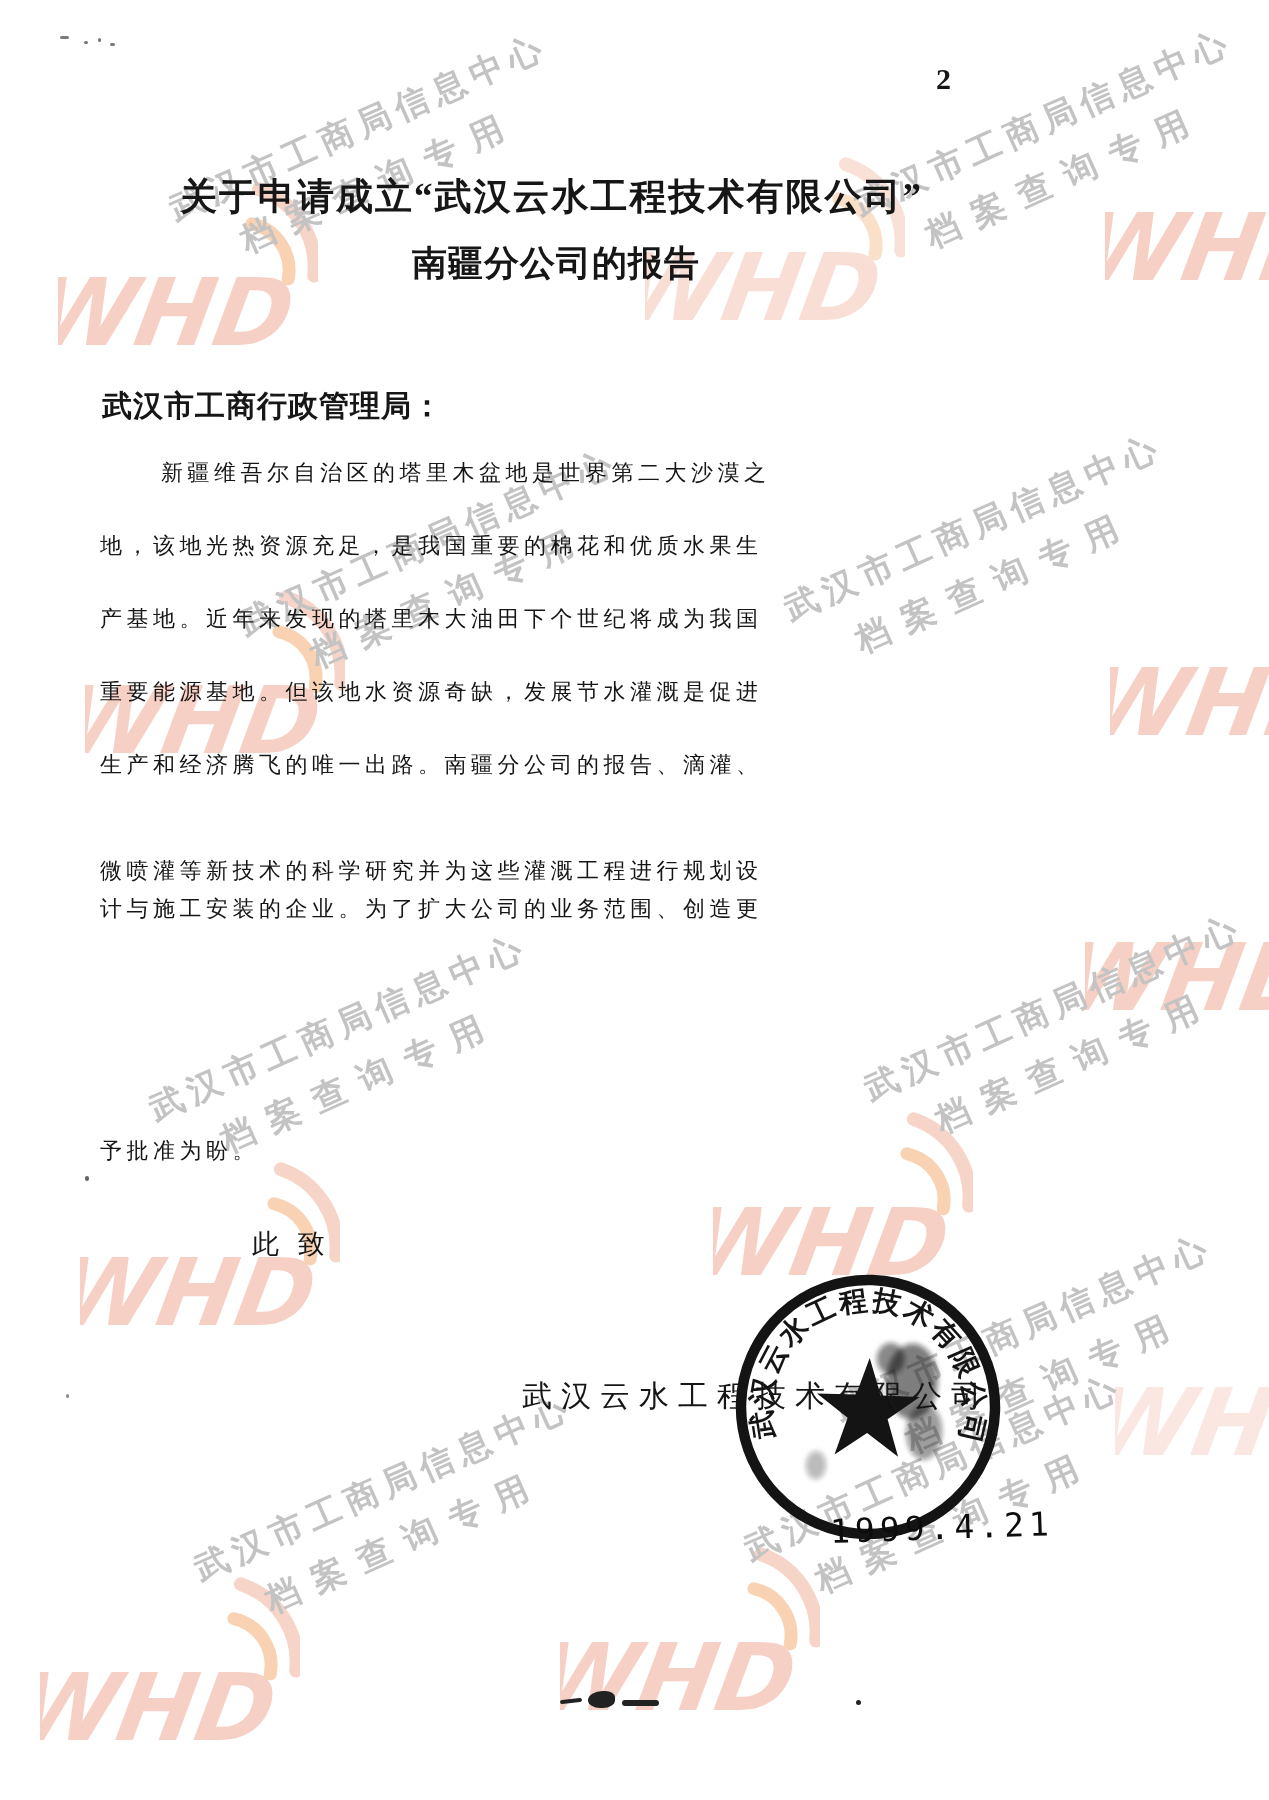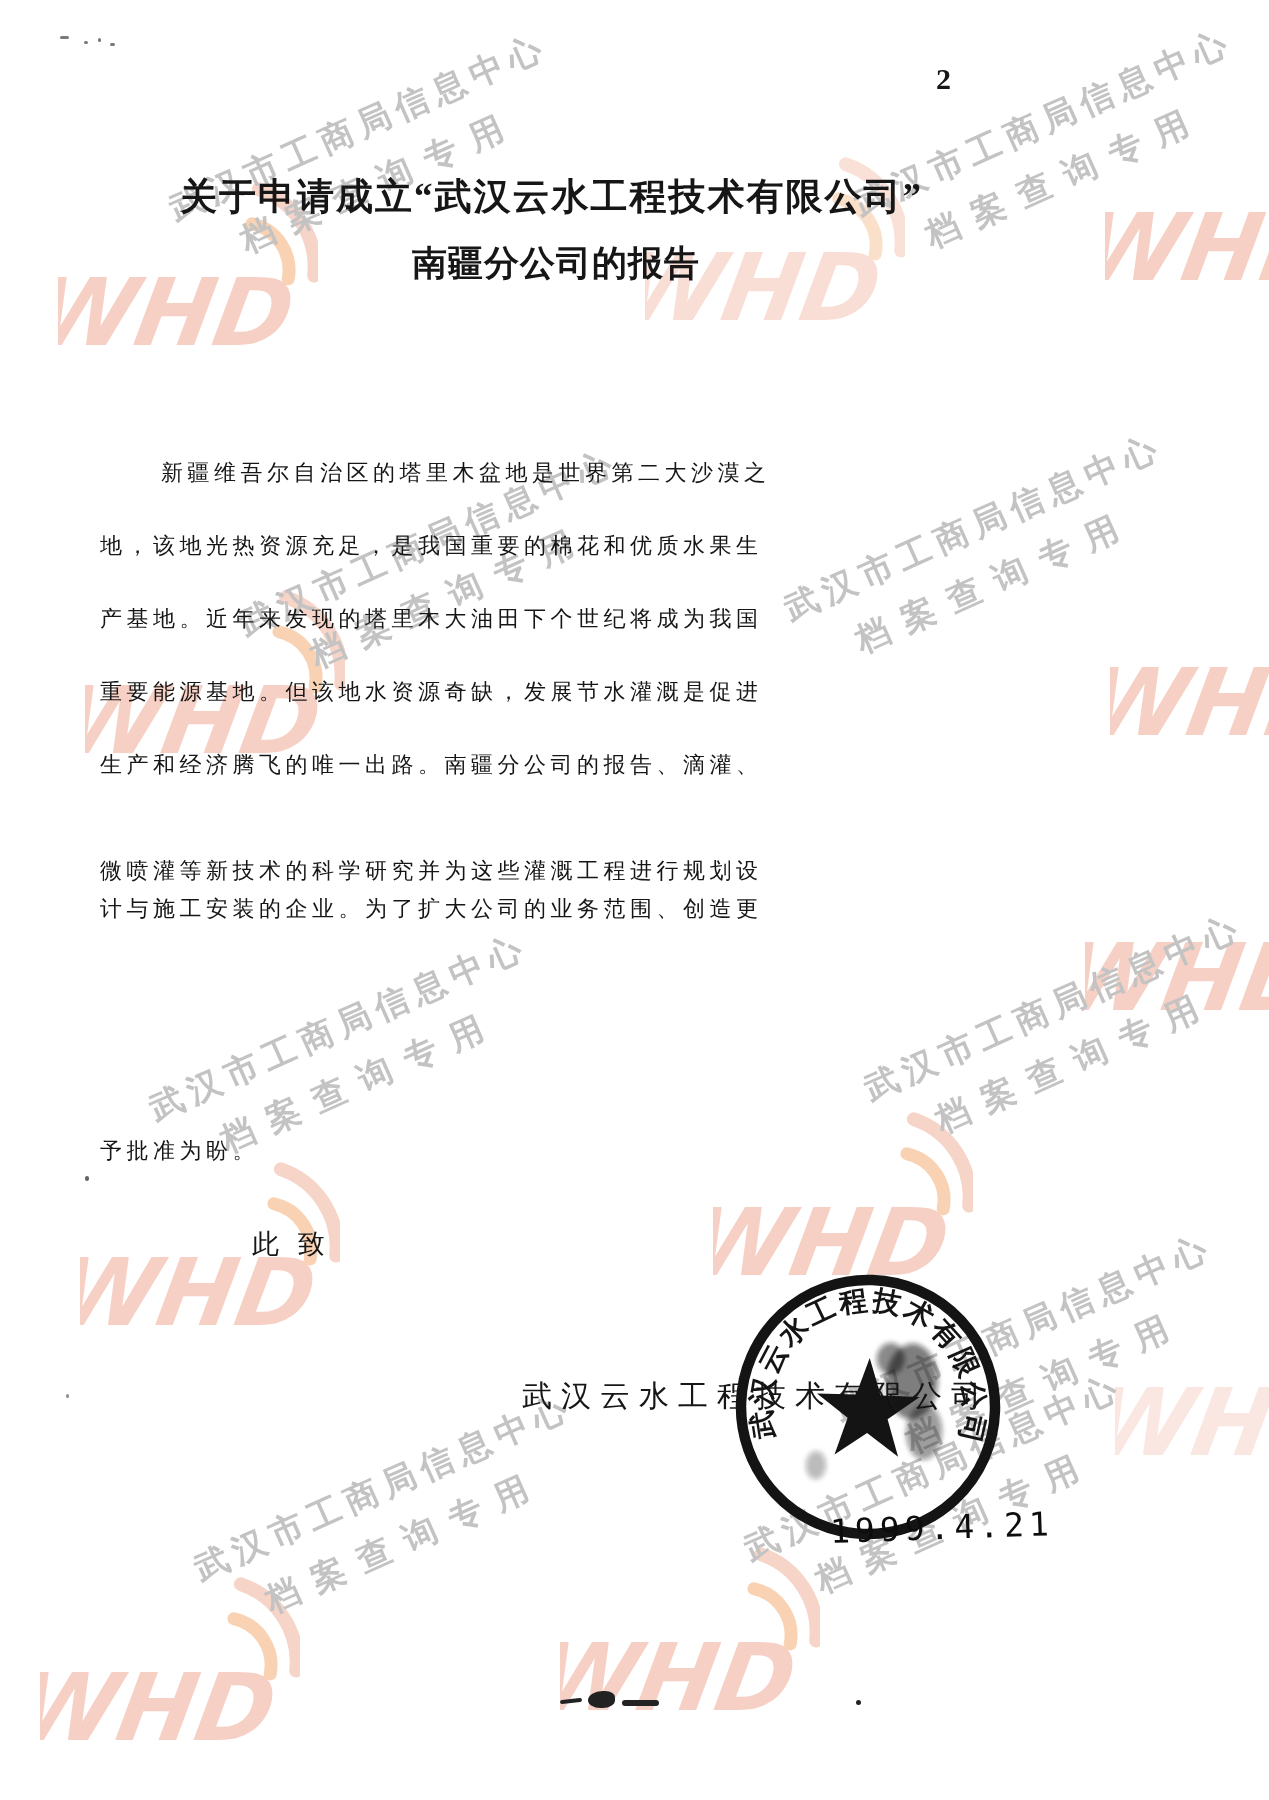--- a/index.html
+++ b/index.html
@@ -132,20 +132,21 @@
       <div class="wm-t2">档案查询专用</div>
     </div>
   </div>
 
   <div class="doc">
     <div class="page-number">2</div>
 
     <div class="title1">关于申请成立“武汉云水工程技术有限公司”</div>
     <div class="title2">南疆分公司的报告</div>
 
+    <div class="salutation">武汉市工商行政管理局：</div>
 
     <div class="bline indent" style="top:458px">新疆维吾尔自治区的塔里木盆地是世界第二大沙漠之</div>
     <div class="bline" style="top:531px">地，该地光热资源充足，是我国重要的棉花和优质水果生</div>
     <div class="bline" style="top:604px">产基地。近年来发现的塔里木大油田下个世纪将成为我国</div>
     <div class="bline" style="top:677px">重要能源基地。但该地水资源奇缺，发展节水灌溉是促进</div>
     <div class="bline" style="top:750px">生产和经济腾飞的唯一出路。南疆分公司的报告、滴灌、</div>
     <div class="bline" style="top:856px">微喷灌等新技术的科学研究并为这些灌溉工程进行规划设</div>
     <div class="bline" style="top:894px">计与施工安装的企业。为了扩大公司的业务范围、创造更</div>
     <div class="bline" style="top:1136px">予批准为盼。</div>
 

